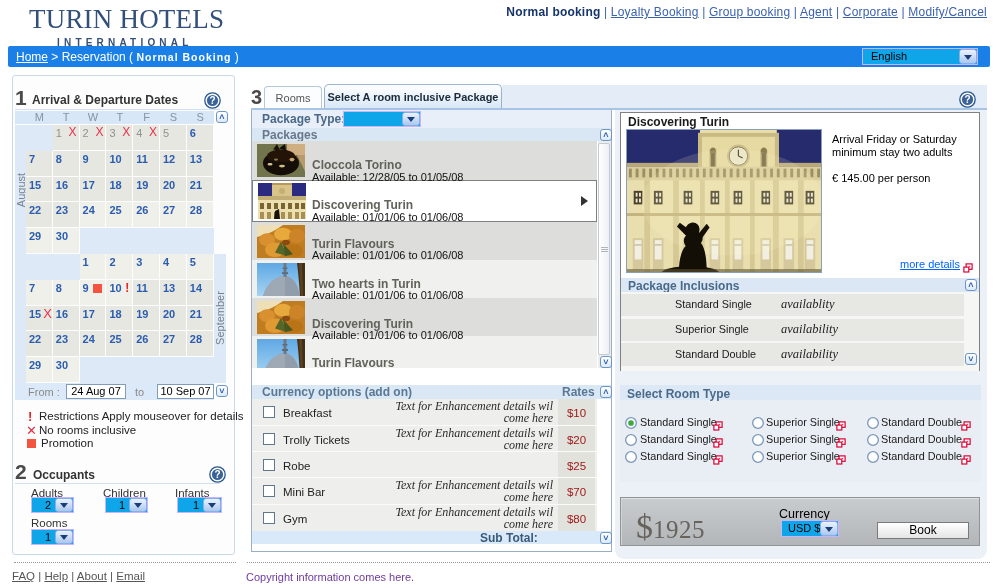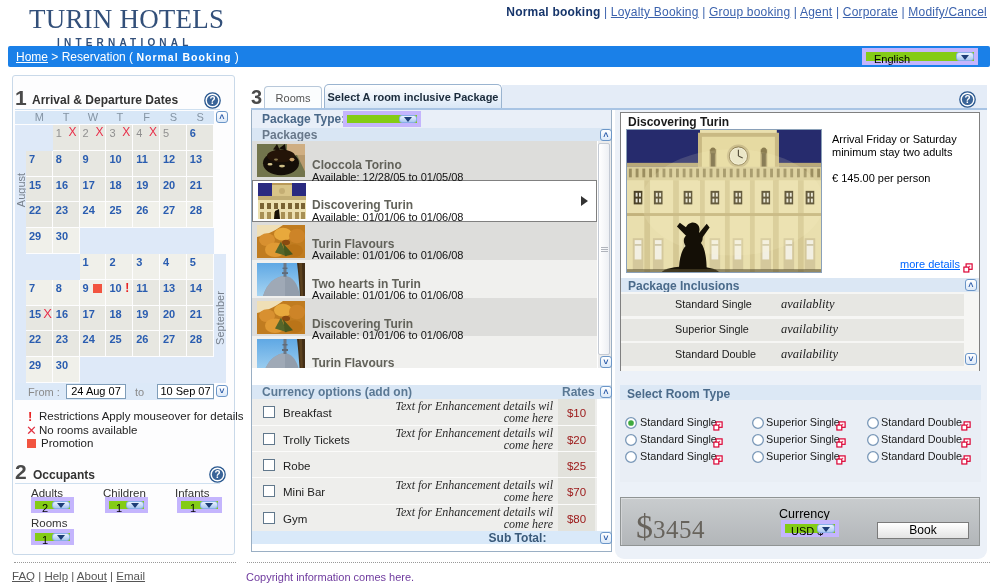--- a/index.html
+++ b/index.html
@@ -1,19 +1,19 @@
 <!DOCTYPE html>
 <html><head><meta charset="utf-8"><style>
 html,body{margin:0;padding:0;background:#fff}
 #page{position:relative;width:1000px;height:588px;overflow:hidden;font-family:"Liberation Sans",sans-serif;background:#fff}
 .abs{position:absolute}
 a{text-decoration:underline}
 .hicon{position:absolute;width:17px;height:17px}
 .sb{position:absolute;width:12px;height:12px;background:linear-gradient(#ffffff,#dce9f8);border:1px solid #6b96c8;border-radius:3px;color:#2a5aa8;font:bold 9px/11px "Liberation Sans",sans-serif;text-align:center;box-sizing:border-box}
-.sel{position:absolute;background:#84cc16;border:4px solid #c4b5fd;box-sizing:border-box;font:11px/13px "Liberation Sans",sans-serif}
+.sel{position:absolute;background:#0ea5e9;border:1px solid #c4b5fd;box-sizing:border-box;font:11px/13px "Liberation Sans",sans-serif}
 .sel .tx{position:absolute;left:0;right:22px;top:1px;text-align:right;white-space:nowrap}
 .sel .ar{position:absolute;right:0px;top:0px;bottom:0px;width:16px;background:linear-gradient(#e9f2fd 0%,#cfe0f8 45%,#aac8f0 100%);border:1px solid #88aee8;border-radius:3px}
 .sel .ar:after{content:"";position:absolute;left:50%;top:50%;margin:-2px 0 0 -4px;border:4px solid transparent;border-top:5px solid #1d3d77}
 .cb{position:absolute;width:12px;height:12px;background:#fff;border:1px solid #61788c;box-sizing:border-box}
 .cal{position:absolute;left:26px;top:125px;display:grid;grid-template-columns:repeat(7,26.8px);grid-auto-rows:25.8px}
 .cal>div{background:#e7e7e1;margin:0 1px 1px 0;font:bold 11px/13px "Liberation Sans",sans-serif;color:#2a5db0;padding:2px 0 0 3px;box-sizing:border-box;position:relative}
 .cal>div.lt{background:#f0f0ea}
 .cal>div.e{background:#dee9f8;margin:0;padding:0}
 .cal .dis{color:#909090;font-weight:normal}
 .cal .m{position:absolute;right:3px;top:2px}
@@ -132,21 +132,21 @@
 <div class="abs" style="left:15px;top:383px;width:199px;height:17px;background:#dce9f8"></div>
 <div class="abs" style="left:28px;top:386px;font:11px 'Liberation Sans',sans-serif;color:#8a8a8a">From :</div>
 <div class="abs" style="left:66px;top:384px;width:60px;height:15px;background:#fff;border:1px solid #7f9db9;box-sizing:border-box;font:11px/13px 'Liberation Sans',sans-serif;text-align:center">24 Aug 07</div>
 <div class="abs" style="left:135px;top:386px;font:11px 'Liberation Sans',sans-serif;color:#8a8a8a">to</div>
 <div class="abs" style="left:157px;top:384px;width:57px;height:15px;background:#fff;border:1px solid #7f9db9;box-sizing:border-box;font:11px/13px 'Liberation Sans',sans-serif;text-align:center">10 Sep 07</div>
 <div class="sb" style="left:216px;top:385px">˅</div>
 
 <div class="abs" style="left:28px;top:409px;font:bold 13px 'Liberation Sans',sans-serif;color:#e82222">!</div>
 <div class="abs" style="left:39px;top:410px;font:11.5px 'Liberation Sans',sans-serif;color:#222">Restrictions Apply mouseover for details</div>
 <div class="abs" style="left:26px;top:423px;font:13px 'Liberation Sans',sans-serif;color:#e03040">✕</div>
-<div class="abs" style="left:39px;top:424px;font:11.5px 'Liberation Sans',sans-serif;color:#222">No rooms available</div>
+<div class="abs" style="left:39px;top:424px;font:11.5px 'Liberation Sans',sans-serif;color:#222">No rooms inclusive</div>
 <div class="abs" style="left:27px;top:439px;width:9px;height:9px;background:#f25440"></div>
 <div class="abs" style="left:41px;top:437px;font:11.5px 'Liberation Sans',sans-serif;color:#222">Promotion</div>
 
 <div class="abs" style="left:15px;top:460px;font:bold 21px 'Liberation Sans',sans-serif;color:#4a4a4a">2</div>
 <div class="abs" style="left:33px;top:468px;font:bold 12px 'Liberation Sans',sans-serif;color:#333">Occupants</div>
 <div class="abs" style="left:15px;top:483px;width:205px;border-top:1px solid #cfe0f0"></div>
 <div class="abs" style="left:31px;top:487px;font:11.5px 'Liberation Sans',sans-serif;color:#333">Adults</div>
 <div class="abs" style="left:103px;top:487px;font:11.5px 'Liberation Sans',sans-serif;color:#333">Children</div>
 <div class="abs" style="left:175px;top:487px;font:11.5px 'Liberation Sans',sans-serif;color:#333">Infants</div>
 <div class="sel" style="left:31px;top:497px;width:43px;height:16px">
@@ -338,21 +338,21 @@
 <div class="abs" style="left:283px;top:486px;font:11.5px 'Liberation Sans',sans-serif;color:#222">Mini Bar</div>
 <div class="abs it" style="left:353px;top:480px;width:200px;text-align:right;font-size:12px;line-height:11.5px;color:#2a2a2a">Text for Enhancement details wil<br>come here</div>
 <div class="abs" style="left:558px;top:486px;width:37px;text-align:center;font:11.5px 'Liberation Sans',sans-serif;color:#9b1616">$70</div>
 <div class="abs" style="left:252px;top:505px;width:345px;height:27px;background:#eeeeec;border-bottom:1px solid #fbfbfa;box-sizing:border-box"></div>
 <div class="abs" style="left:558px;top:505px;width:37px;height:27px;background:#e2e2dc;border-bottom:1px solid #fbfbfa;box-sizing:border-box"></div>
 <div class="cb" style="left:263px;top:512px"></div>
 <div class="abs" style="left:283px;top:513px;font:11.5px 'Liberation Sans',sans-serif;color:#222">Gym</div>
 <div class="abs it" style="left:353px;top:507px;width:200px;text-align:right;font-size:12px;line-height:11.5px;color:#2a2a2a">Text for Enhancement details wil<br>come here</div>
 <div class="abs" style="left:558px;top:513px;width:37px;text-align:center;font:11.5px 'Liberation Sans',sans-serif;color:#9b1616">$80</div>
 <div class="abs" style="left:252px;top:531px;width:359px;height:13px;background:#d9e9f9"></div>
-<div class="abs" style="left:480px;top:531px;width:75px;text-align:center;font:bold 12px 'Liberation Sans',sans-serif;color:#3a5a7a">Sub Total:</div>
+<div class="abs" style="left:480px;top:531px;width:75px;text-align:left;font:bold 12px 'Liberation Sans',sans-serif;color:#3a5a7a">Sub Total:</div>
 <div class="sb" style="left:600px;top:532px">˅</div>
 
 <div class="abs" style="left:615px;top:110px;width:372px;height:449px;background:#ecf1f8;border-radius:0 0 9px 9px"></div>
 <div class="abs" style="left:620px;top:112px;width:360px;height:259px;background:#fff;border:1px solid #808080;box-sizing:border-box"></div>
 <div class="abs" style="left:628px;top:115px;font:bold 12px 'Liberation Sans',sans-serif;color:#1a1a1a">Discovering Turin</div>
 <svg class="abs" style="left:626px;top:129px;border:1px solid #8aa0b8" width="194" height="142" viewBox="0 0 202 147" preserveAspectRatio="none">
 <rect width="202" height="147" fill="#e9dfae"></rect>
 <rect x="0" y="0" width="76" height="38" fill="#262b6d"></rect>
 <rect x="156" y="0" width="46" height="38" fill="#262b6d"></rect>
 <rect x="0" y="34" width="76" height="4" fill="#b8a878"></rect>
@@ -603,21 +603,21 @@
       <circle cx="5.5" cy="5.5" r="4.9" fill="#fff" stroke="#7a98b8" stroke-width="1.2"></circle>
     </svg>
 <div class="abs" style="left:881px;top:450px;font:10.8px 'Liberation Sans',sans-serif;color:#1a1a1a">Standard Double</div>
 <div class="abs" style="left:961px;top:451px"><svg width="10" height="10" viewBox="0 0 10 10">
         <rect x="3.1" y="0.9" width="6" height="5.4" fill="#fff" stroke="#dc0032" stroke-width="1.2"></rect>
         <path d="M5.8 2.9 L7.2 2.8 L7.1 4.2 Z" fill="#dc0032"></path>
         <rect x="0.9" y="4.1" width="4.9" height="4.9" fill="#fff" stroke="#dc0032" stroke-width="1.2"></rect>
       </svg></div>
 
 <div class="abs" style="left:620px;top:497px;width:360px;height:49px;background:linear-gradient(#c9ccce,#b2b6b9);border:1px solid #909494;box-sizing:border-box;box-shadow:inset 0 1px 0 #dfe1e3,inset 1px 0 0 #d2d4d6"></div>
-<div class="abs" style="left:636px;top:508px;font-family:'Liberation Serif',serif;color:#67635c"><span style="font-size:34px">$</span><span style="font-size:25px;letter-spacing:0.5px">3454</span></div>
+<div class="abs" style="left:636px;top:508px;font-family:'Liberation Serif',serif;color:#67635c"><span style="font-size:34px">$</span><span style="font-size:25px;letter-spacing:0.5px">1925</span></div>
 <div class="abs" style="left:779px;top:507px;font:12.5px 'Liberation Sans',sans-serif;color:#000">Currency</div>
 <div class="sel" style="left:781px;top:520px;width:58px;height:17px">
       <span class="tx" style="text-align:left;padding-left:6px">USD $</span>
       <span class="ar"></span>
     </div>
 <div class="abs" style="left:877px;top:522px;width:92px;height:17px;background:linear-gradient(#ffffff,#e4e4e4);border:1px solid #7a7a7a;box-sizing:border-box;font:12px/15px 'Liberation Sans',sans-serif;text-align:center">Book</div>
 
 <div class="hicon" style="left:204px;top:92px"><svg width="17" height="17" viewBox="0 0 17 17">
         <circle cx="8.5" cy="8.5" r="7.7" fill="#fff" stroke="#27568e" stroke-width="1.3"></circle>
         <circle cx="8.5" cy="8.5" r="5.6" fill="#3a6498"></circle>

